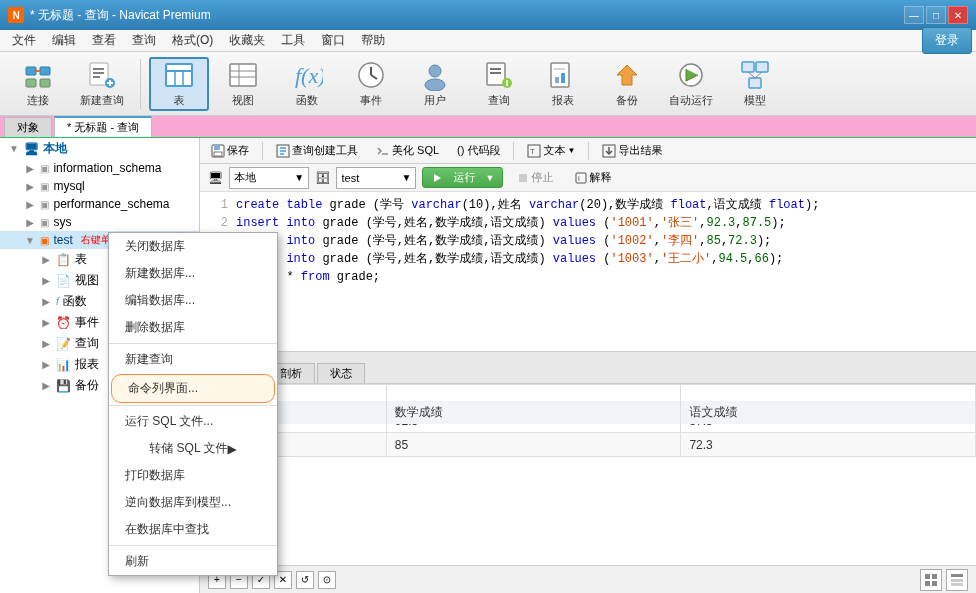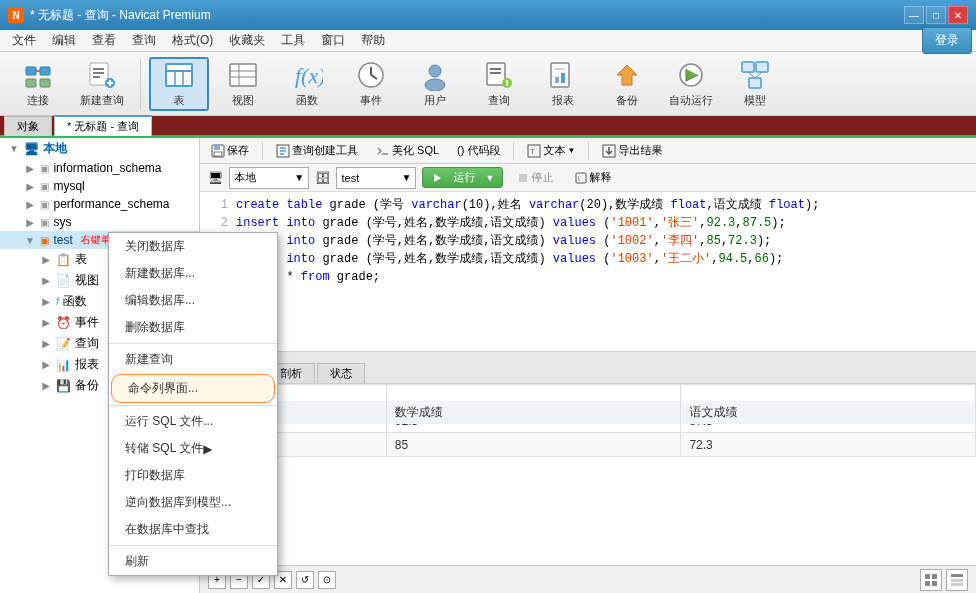--- a/index.html
+++ b/index.html
@@ -22,21 +22,21 @@
     .toolbar-btn { display: flex; flex-direction: column; align-items: center; justify-content: center; width: 60px; height: 54px; cursor: pointer; border: 1px solid transparent; border-radius: 3px; gap: 2px; font-size: 11px; color: #333; }
     .toolbar-btn.active { background: #d0e4f6; border: 2px solid #3a8cc0; }
     .toolbar-icon { width: 32px; height: 32px; display: flex; align-items: center; justify-content: center; }
     .toolbar-sep { width: 1px; height: 50px; background: #ccc; margin: 0 4px; }
     .login-btn { margin-left: auto; padding: 4px 12px; background: linear-gradient(to bottom, #5baad4, #3a8fbe); color: white; border: 1px solid #2a7aa8; border-radius: 3px; cursor: pointer; font-size: 12px; }
 
     
     .main { display: flex; height: calc(593px - 30px - 22px - 64px - 22px); }
 
     
-    .tabbar { background: #7f1d1d; height: 22px; display: flex; align-items: center; border-bottom: 3px solid #22c55e; padding: 0 4px; }
+    .tabbar { background: #f9a8d4; height: 22px; display: flex; align-items: center; border-bottom: 1px solid #22c55e; padding: 0 4px; }
     .tab-btn { padding: 2px 12px; font-size: 11px; cursor: pointer; border: 1px solid #bbb; background: #d8d8d8; margin-right: 2px; border-bottom: none; }
     .tab-btn.active { background: white; border-top: 2px solid #4a9fd4; }
 
     
     .sidebar { width: 200px; background: white; border-right: 1px solid #ccc; overflow-y: auto; flex-shrink: 0; }
     .sidebar-item { display: flex; align-items: center; padding: 2px 8px; cursor: pointer; font-size: 12px; gap: 4px; }
     .sidebar-item.selected { background: #cce8f8; color: #003a80; }
     .sidebar-item.indent1 { padding-left: 24px; }
     .sidebar-item.indent2 { padding-left: 40px; }
     .sidebar-item.local { color: #0060a0; font-weight: bold; }
@@ -506,21 +506,21 @@
 <div class="context-menu">
   <div class="ctx-item">关闭数据库</div>
   <div class="ctx-item">新建数据库...</div>
   <div class="ctx-item">编辑数据库...</div>
   <div class="ctx-item">删除数据库</div>
   <div class="ctx-sep"></div>
   <div class="ctx-item">新建查询</div>
   <div class="ctx-item highlighted">命令列界面...</div>
   <div class="ctx-sep"></div>
   <div class="ctx-item">运行 SQL 文件...</div>
-  <div class="ctx-item" style="display:flex;justify-content:flex-start;">
+  <div class="ctx-item" style="display:flex;justify-content:center;">
     <span>转储 SQL 文件</span>
     <span>▶</span>
   </div>
   <div class="ctx-item">打印数据库</div>
   <div class="ctx-item">逆向数据库到模型...</div>
   <div class="ctx-item">在数据库中查找</div>
   <div class="ctx-sep"></div>
   <div class="ctx-item">刷新</div>
 </div>
 

